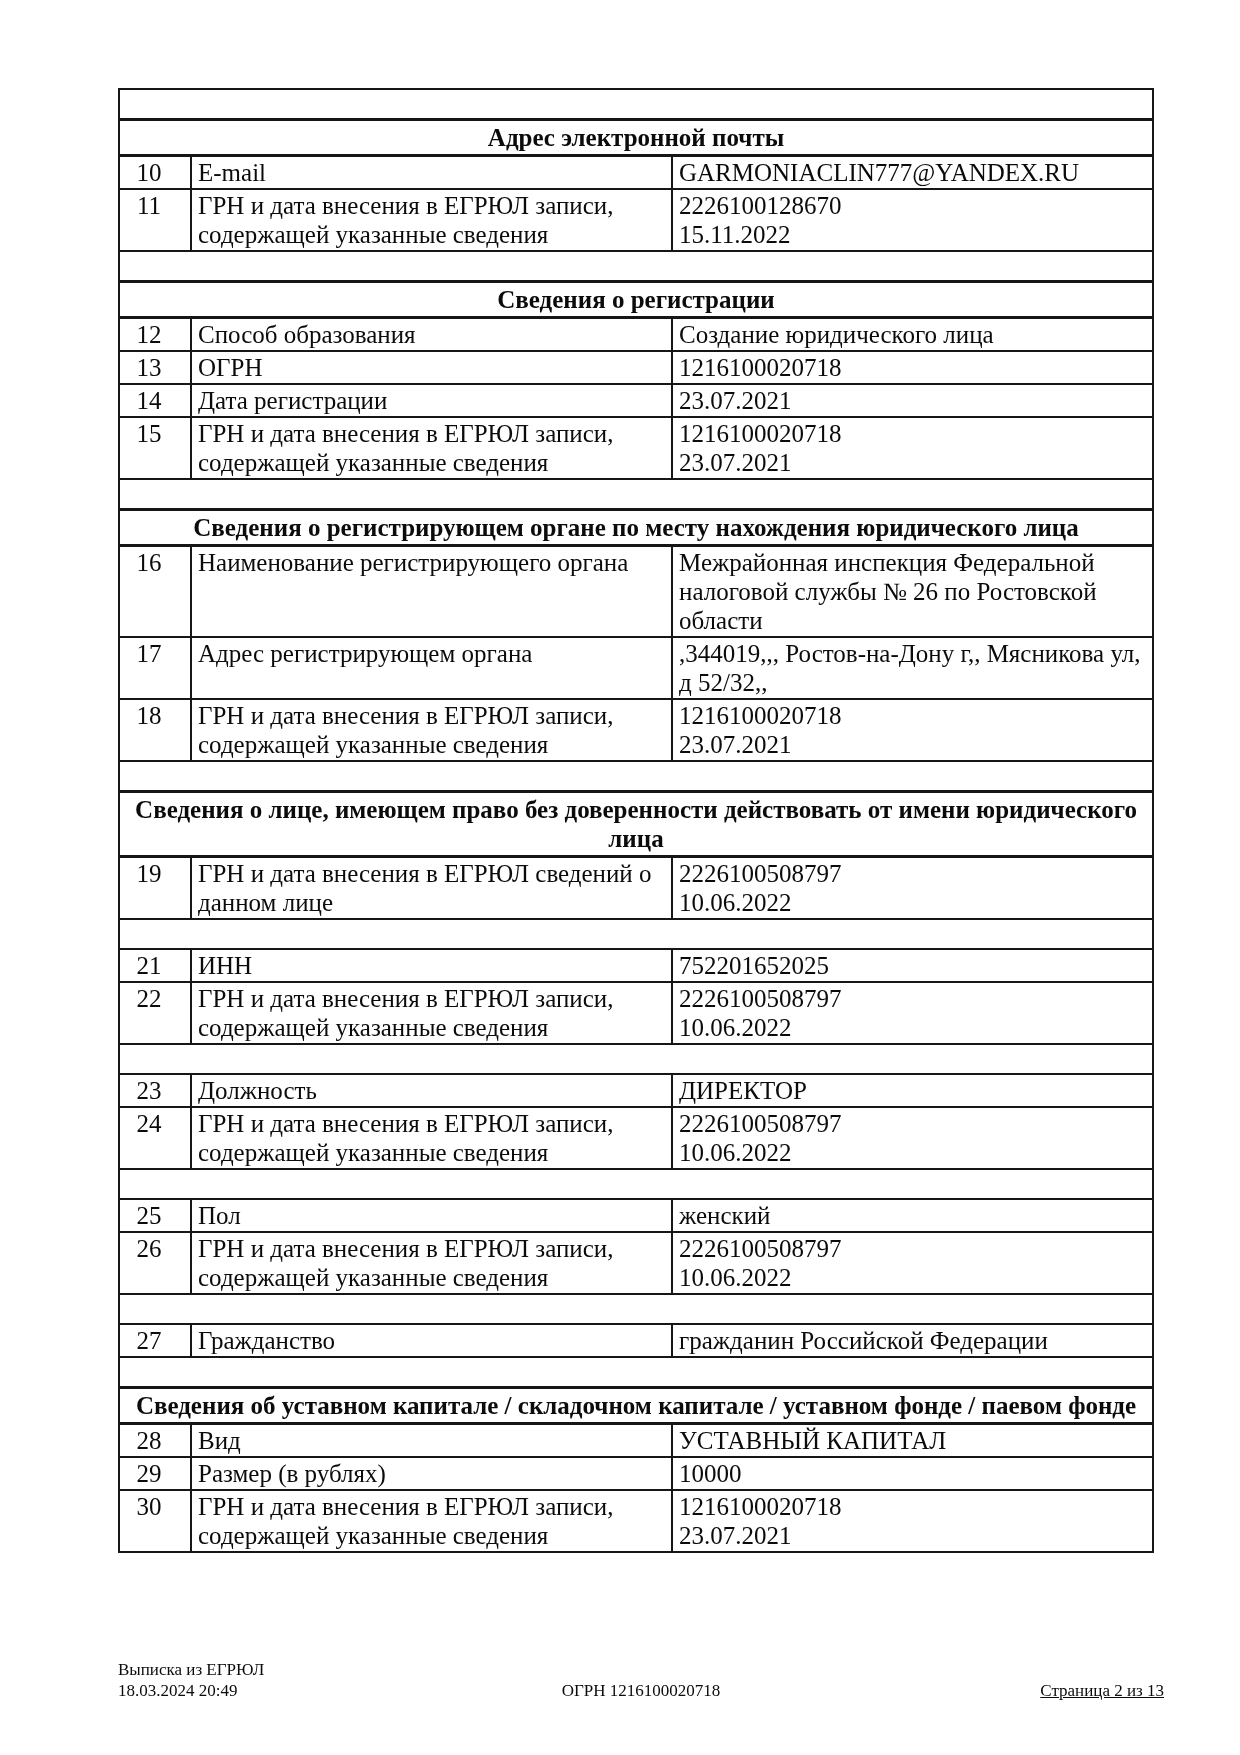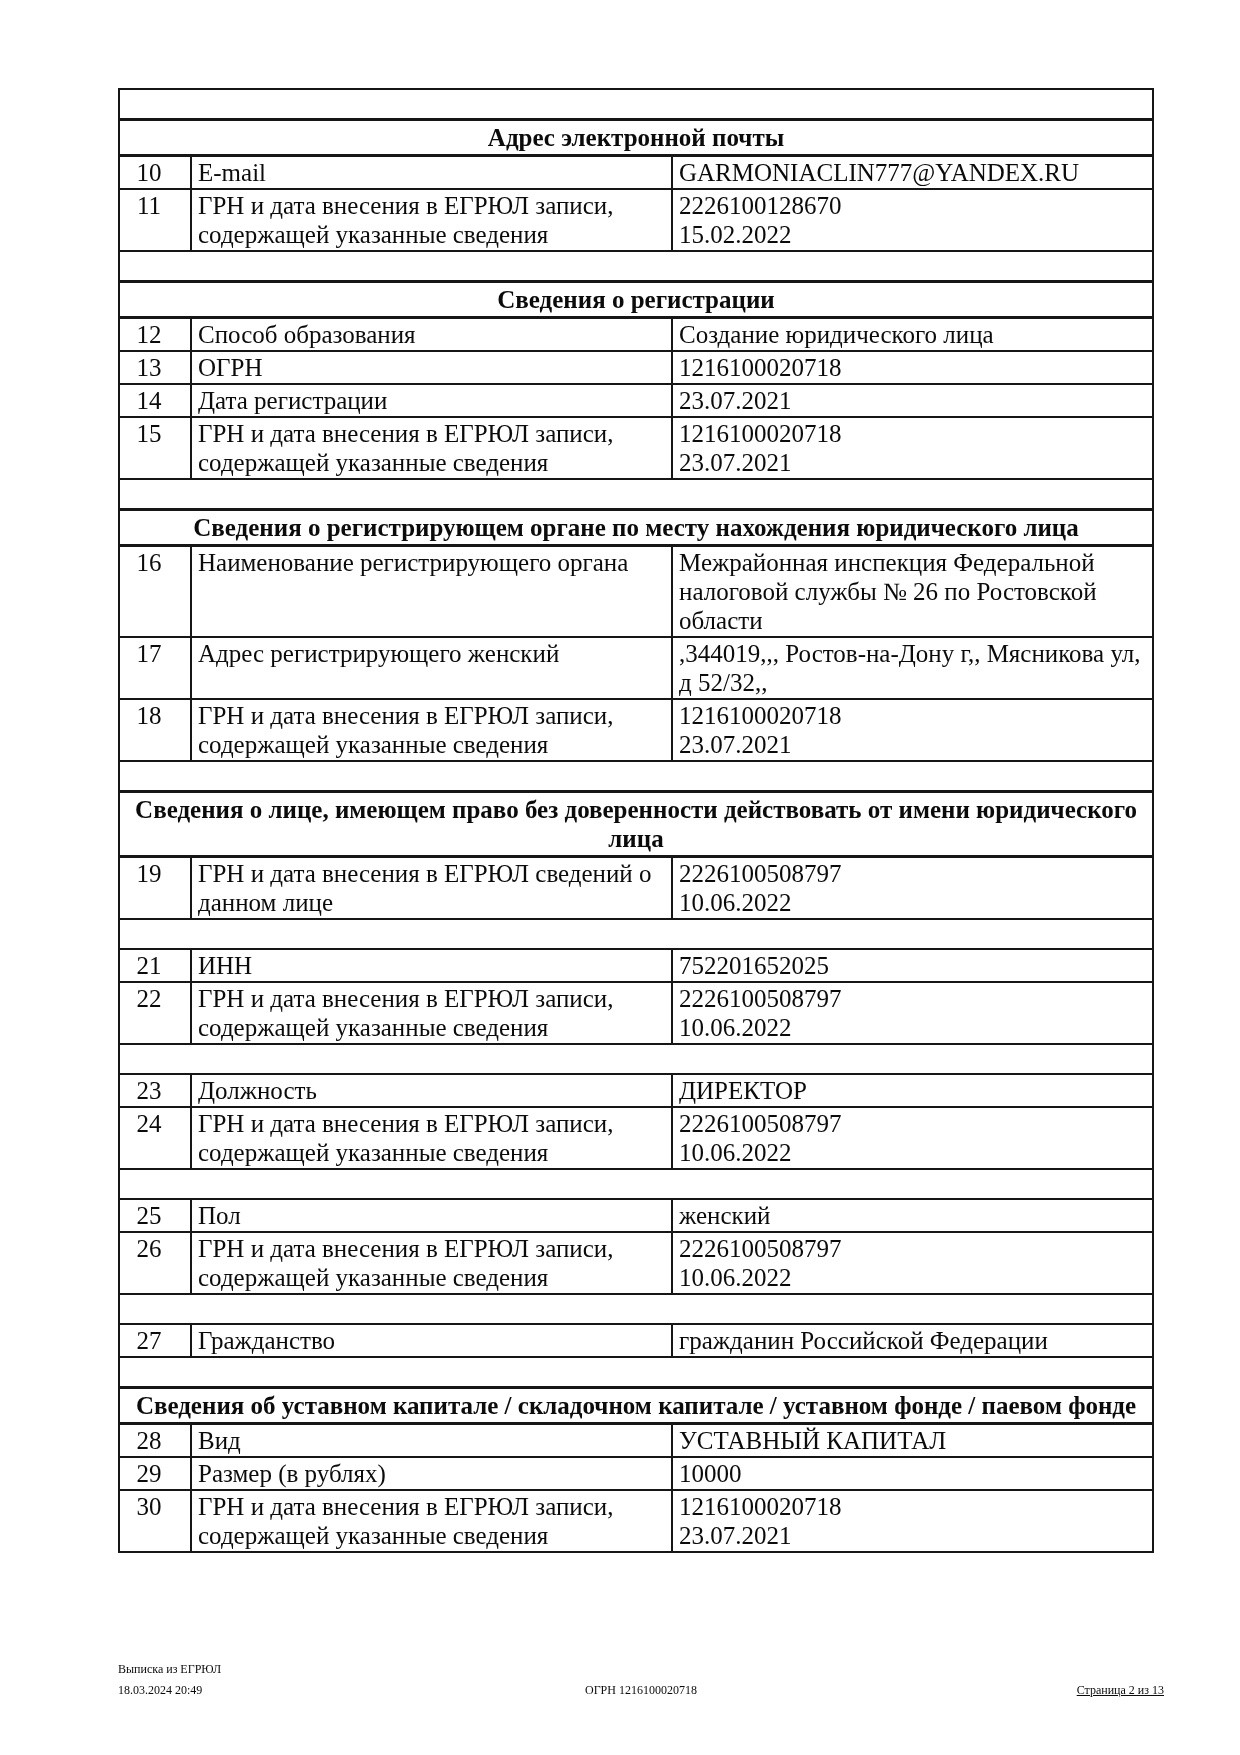--- a/index.html
+++ b/index.html
@@ -56,21 +56,21 @@
     padding: 0;
   }
   .footer {
     position: absolute;
     left: 118px;
     top: 1659px;
     width: 1046px;
     display: grid;
     grid-template-columns: 1fr auto 1fr;
     align-items: end;
-    font-size: 12px;
+    font-size: 17px;
     line-height: 21px;
     color: #0b0b0b;
   }
   .footer .f-center { justify-self: center; }
   .footer .f-right  { justify-self: end; text-align: right; text-decoration: underline; }
 </style>
 </head>
 <body>
 
 <div class="page">
@@ -93,21 +93,21 @@
       <tr>
         <td class="num">10</td>
         <td class="lbl">E-mail</td>
         <td class="val">GARMONIACLIN777@YANDEX.RU</td>
       </tr>
       <tr>
         <td class="num">11</td>
         <td class="lbl">ГРН и дата внесения в ЕГРЮЛ записи,
 содержащей указанные сведения</td>
         <td class="val">2226100128670
-15.02.2022</td>
+15.11.2022</td>
       </tr>
 
       <tr class="spacer">
           <td colspan="3"></td>
         </tr>
 
       <tr class="section">
         <th colspan="3">Сведения о регистрации</th>
       </tr>
       <tr>
@@ -142,21 +142,21 @@
       </tr>
       <tr>
         <td class="num">16</td>
         <td class="lbl">Наименование регистрирующего органа</td>
         <td class="val">Межрайонная инспекция Федеральной
 налоговой службы № 26 по Ростовской
 области</td>
       </tr>
       <tr>
         <td class="num">17</td>
-        <td class="lbl">Адрес регистрирующего женский</td>
+        <td class="lbl">Адрес регистрирующем органа</td>
         <td class="val">,344019,,, Ростов-на-Дону г,, Мясникова ул,
 д 52/32,,</td>
       </tr>
       <tr>
         <td class="num">18</td>
         <td class="lbl">ГРН и дата внесения в ЕГРЮЛ записи,
 содержащей указанные сведения</td>
         <td class="val">1216100020718
 23.07.2021</td>
       </tr>

